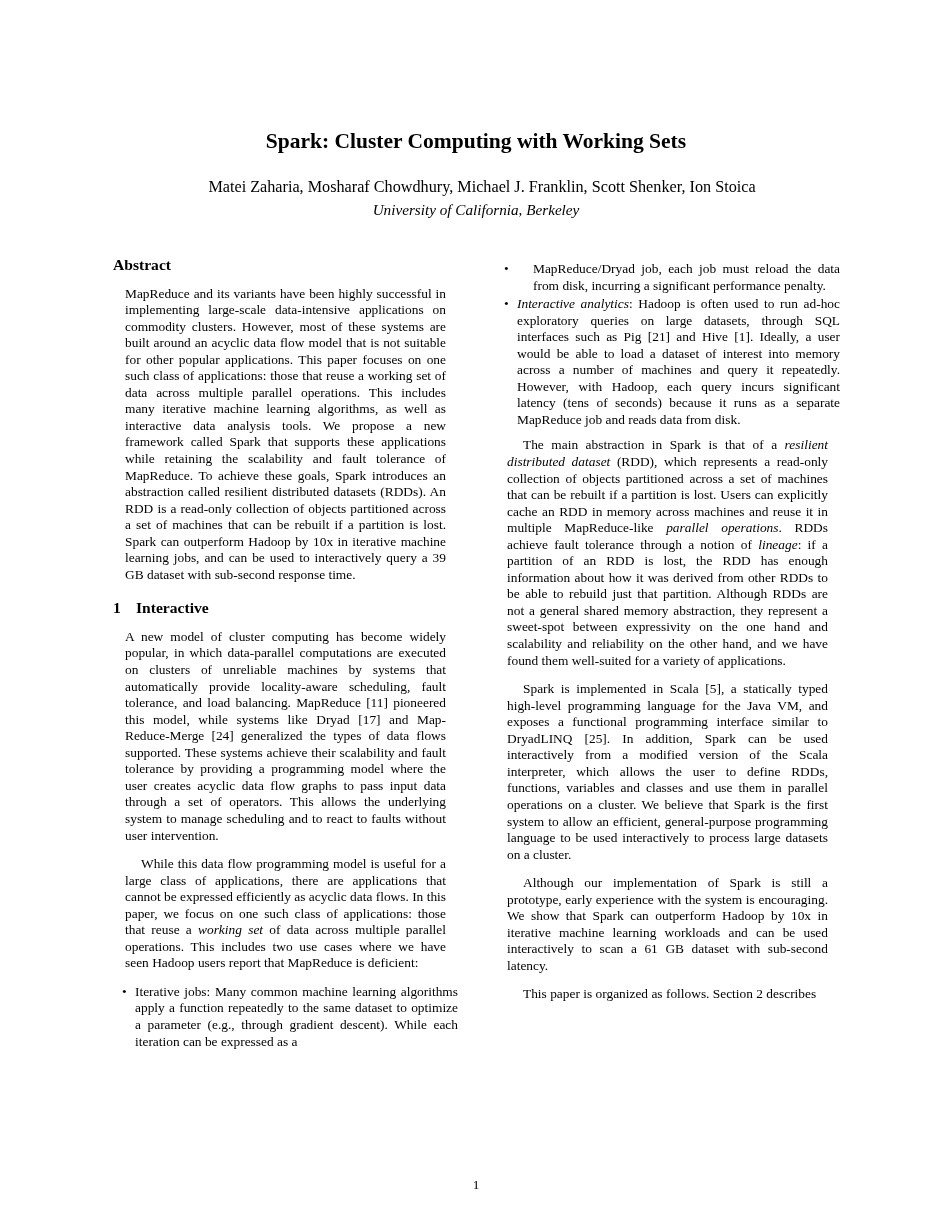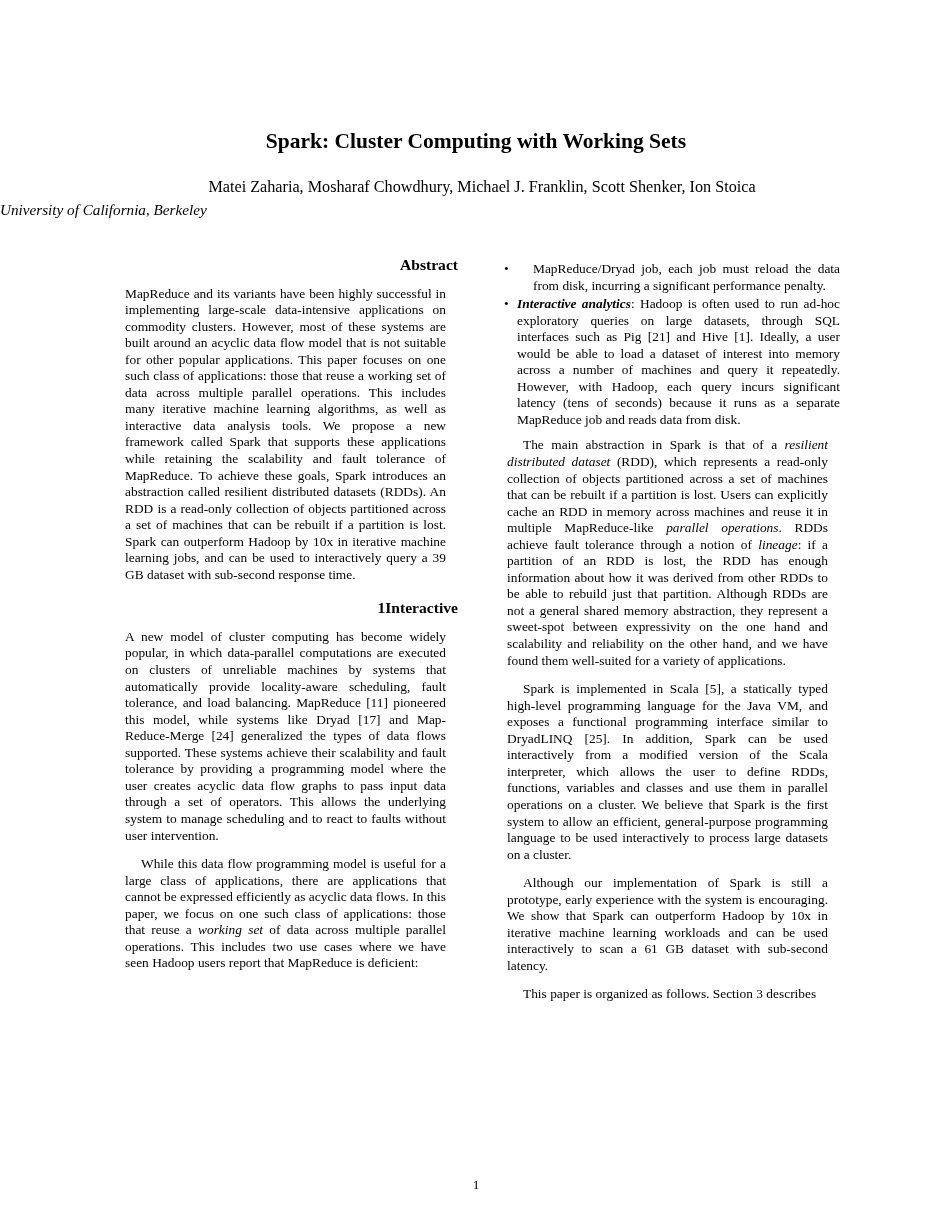--- a/index.html
+++ b/index.html
@@ -30,20 +30,21 @@
   }
   .authors {
     text-align: center;
     font-size: 16.2px;
     position: absolute;
     top: 178px;
     left: 12px;
     right: 0;
   }
   .affiliation {
+    text-align: center;
     font-size: 15.2px;
     font-style: italic;
     position: absolute;
     top: 201px;
     left: 0;
     right: 0;
   }
   .columns {
     position: absolute;
     top: 257px;
@@ -58,21 +59,21 @@
     font-size: 13.4px;
     line-height: 16.55px;
     text-align: justify;
     text-justify: inter-word;
     hyphens: auto;
   }
   h2.section-head {
     font-size: 15.6px;
     font-weight: bold;
     margin: 0 0 7px 0;
-    text-align: right;
+    text-align: left;
   }
   h2.section-head.numbered {
     margin-top: 17px;
   }
   h2.section-head .num {
     display: inline-block;
     width: 23px;
   }
   p {
     margin: 12px;
@@ -95,21 +96,21 @@
     margin-bottom: 2px;
     text-align: justify;
   }
   ul.bullets li::before {
     content: "\2022";
     position: absolute;
     left: -13px;
     top: 0;
   }
   .b {
-    font-weight: bold;
+    font-weight: normal;
   }
   .it {
     font-style: italic;
   }
   .pagenum {
     position: absolute;
     bottom: 39px;
     left: 0;
     right: 0;
     text-align: center;
@@ -129,34 +130,37 @@
 
     <div class="col">
       <h2 class="section-head">Abstract</h2>
       <p>MapReduce and its variants have been highly successful in implementing large-scale data-intensive applications on commodity clusters. However, most of these systems are built around an acyclic data flow model that is not suitable for other popular applications. This paper focuses on one such class of applications: those that reuse a working set of data across multiple parallel operations. This includes many iterative machine learning algorithms, as well as interactive data analysis tools. We propose a new framework called Spark that supports these applications while retaining the scalability and fault tolerance of MapReduce. To achieve these goals, Spark introduces an abstraction called resilient distributed datasets (RDDs). An RDD is a read-only collection of objects partitioned across a set of machines that can be rebuilt if a partition is lost. Spark can outperform Hadoop by 10x in iterative machine learning jobs, and can be used to interactively query a 39 GB dataset with sub-second response time.</p>
 
       <h2 class="section-head numbered"><span class="num">1</span><span>Interactive</span></h2>
 
       <p>A new model of cluster computing has become widely popular, in which data-parallel computations are executed on clusters of unreliable machines by systems that automatically provide locality-aware scheduling, fault tolerance, and load balancing. MapReduce [11] pioneered this model, while systems like Dryad [17] and Map-Reduce-Merge [24] generalized the types of data flows supported. These systems achieve their scalability and fault tolerance by providing a programming model where the user creates acyclic data flow graphs to pass input data through a set of operators. This allows the underlying system to manage scheduling and to react to faults without user intervention.</p>
       <p class="indent gap"><span>While this data flow programming model is useful for a large class of applications, there are applications that cannot be expressed efficiently as acyclic data flows. In this paper, we focus on one such class of applications: those that reuse a </span><span class="it">working set</span><span> of data across multiple parallel operations. This includes two use cases where we have seen Hadoop users report that MapReduce is deficient:</span></p>
 
+      <ul class="bullets">
+        <li><span class="b">Iterative jobs</span><span>: Many common machine learning algorithms apply a function repeatedly to the same dataset to optimize a parameter (e.g., through gradient descent). While each iteration can be expressed as a</span></li>
+      </ul>
     </div>
 
     <div class="col">
       <ul class="bullets">
         <li style="list-style:none;">
             <span style="display:block; margin-left:16px;">MapReduce/Dryad job, each job must reload the data from disk, incurring a significant performance penalty.</span>
           </li>
         <li><span class="b it">Interactive analytics</span><span>: Hadoop is often used to run ad-hoc exploratory queries on large datasets, through SQL interfaces such as Pig [21] and Hive [1]. Ideally, a user would be able to load a dataset of interest into memory across a number of machines and query it repeatedly. However, with Hadoop, each query incurs significant latency (tens of seconds) because it runs as a separate MapReduce job and reads data from disk.</span></li>
       </ul>
 
 
       <p class="indent gap"><span>The main abstraction in Spark is that of a </span><span class="it">resilient distributed dataset</span><span> (RDD), which represents a read-only collection of objects partitioned across a set of machines that can be rebuilt if a partition is lost. Users can explicitly cache an RDD in memory across machines and reuse it in multiple MapReduce-like </span><span class="it">parallel operations</span><span>. RDDs achieve fault tolerance through a notion of </span><span class="it">lineage</span><span>: if a partition of an RDD is lost, the RDD has enough information about how it was derived from other RDDs to be able to rebuild just that partition. Although RDDs are not a general shared memory abstraction, they represent a sweet-spot between expressivity on the one hand and scalability and reliability on the other hand, and we have found them well-suited for a variety of applications.</span></p>
 
       <p class="indent gap">Spark is implemented in Scala [5], a statically typed high-level programming language for the Java VM, and exposes a functional programming interface similar to DryadLINQ [25]. In addition, Spark can be used interactively from a modified version of the Scala interpreter, which allows the user to define RDDs, functions, variables and classes and use them in parallel operations on a cluster. We believe that Spark is the first system to allow an efficient, general-purpose programming language to be used interactively to process large datasets on a cluster.</p>
       <p class="indent gap">Although our implementation of Spark is still a prototype, early experience with the system is encouraging. We show that Spark can outperform Hadoop by 10x in iterative machine learning workloads and can be used interactively to scan a 61 GB dataset with sub-second latency.</p>
-      <p class="indent gap">This paper is organized as follows. Section 3 describes</p>
+      <p class="indent gap">This paper is organized as follows. Section 2 describes</p>
     </div>
 
   </div>
 
   <div class="pagenum">1</div>
 </div>
 
 </body></html>

